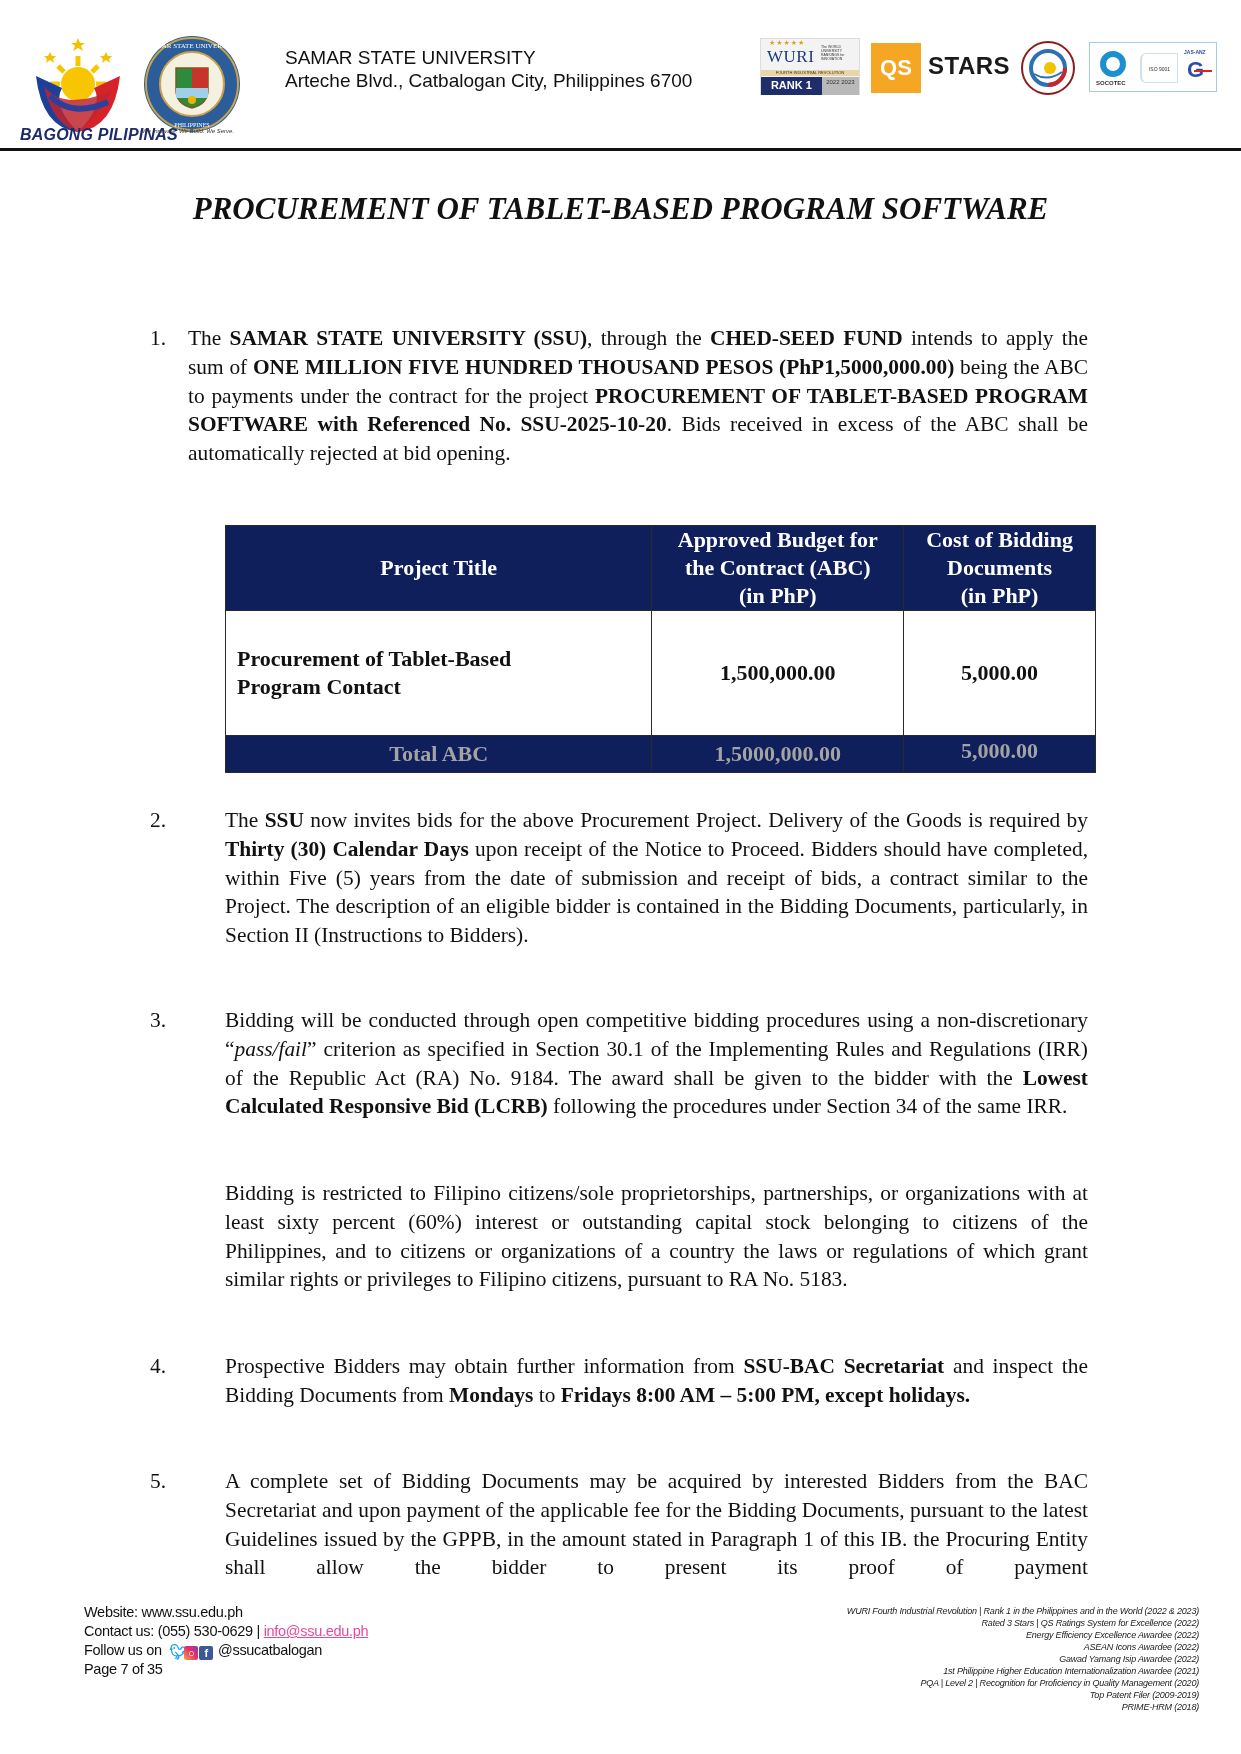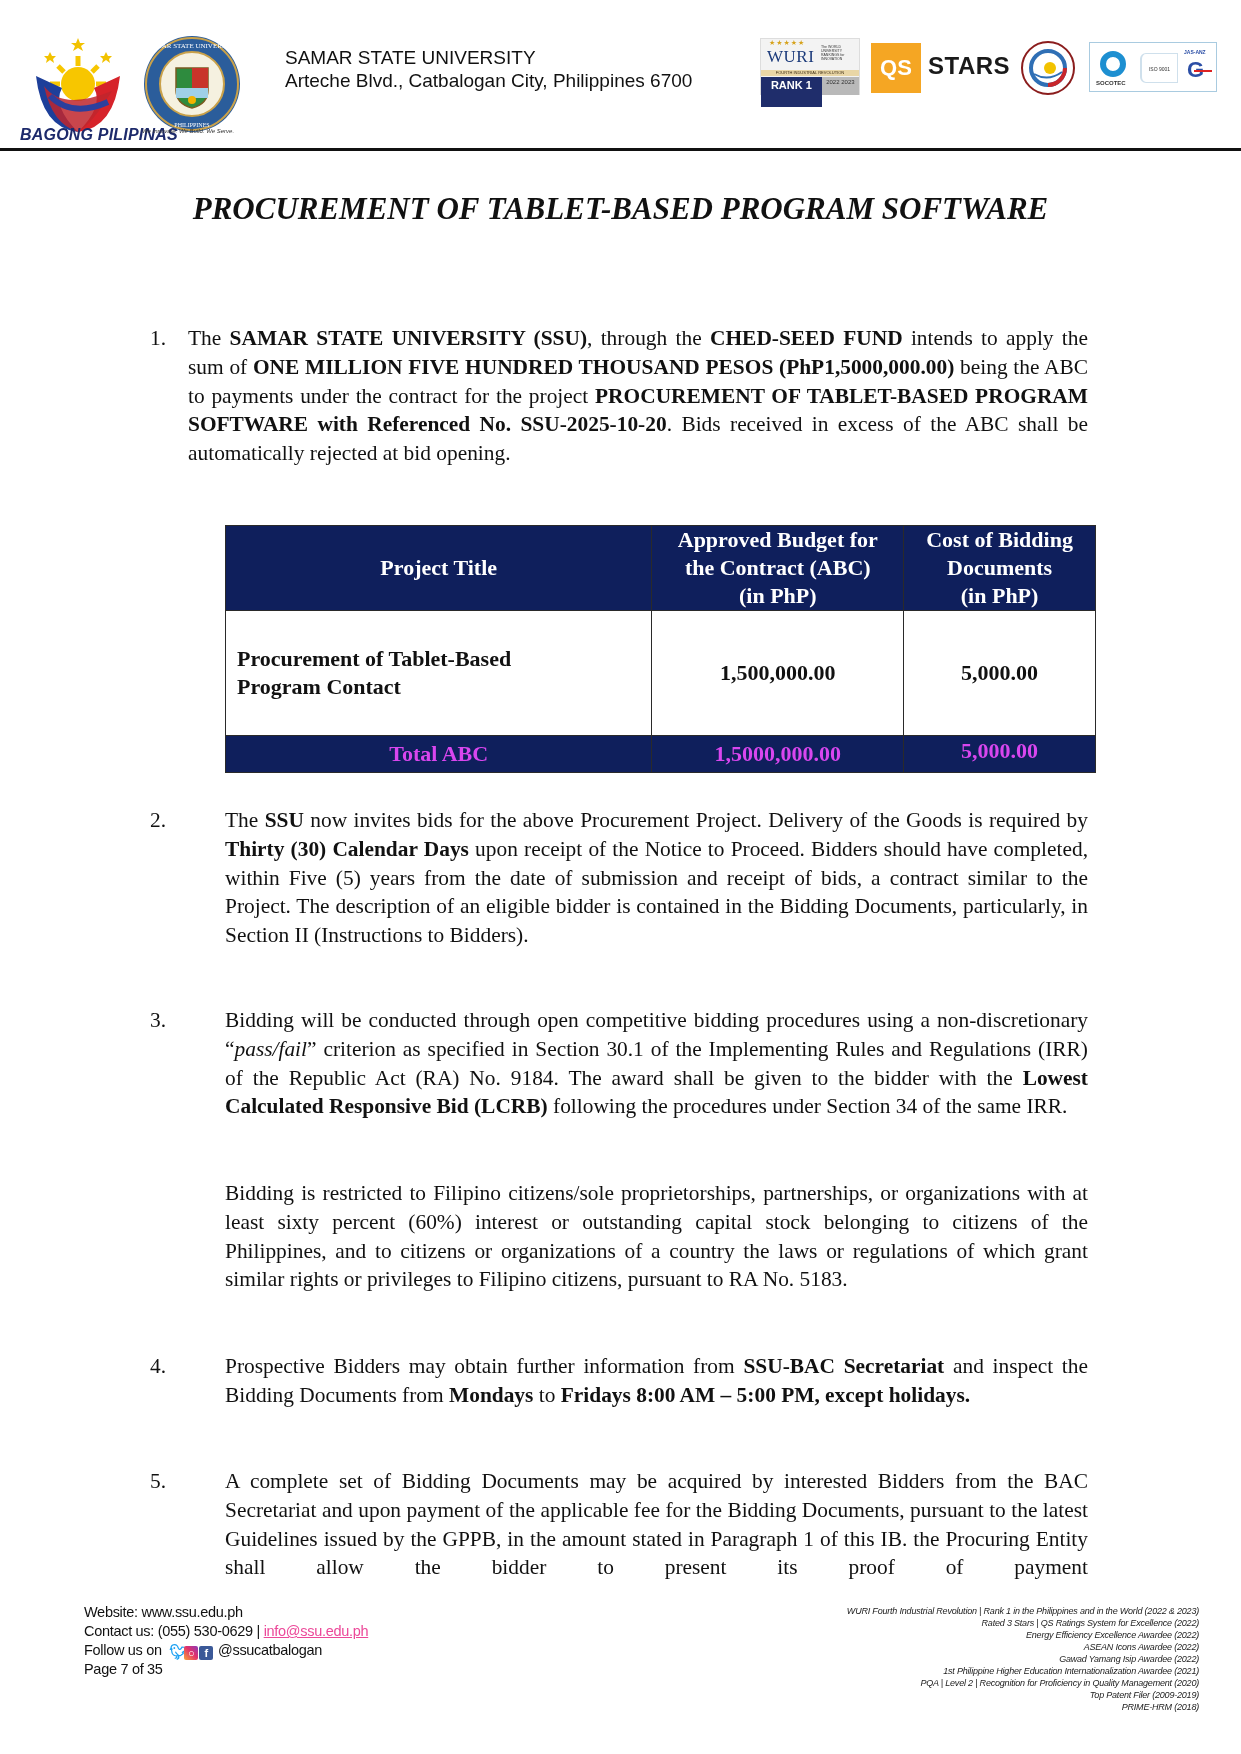--- a/index.html
+++ b/index.html
@@ -14,21 +14,21 @@
   .ssu-caption { position: absolute; left: 142px; top: 128px; font-family: "Liberation Sans", sans-serif; font-style: italic; font-size: 6px; color: #333; }
   .org { position: absolute; left: 285px; top: 46px; font-family: "Liberation Sans", sans-serif; font-size: 19px; line-height: 23px; color: #111; }
   .org .bold { font-weight: bold; }
 
   .badge-wuri { position: absolute; left: 760px; top: 38px; width: 100px; height: 57px; background: #f3f3f3; border: 1px solid #ddd; }
   .wuri-top { position: absolute; left: 0; top: 0; width: 100%; height: 30px; }
   .wuri-word { position: absolute; left: 6px; top: 8px; font-family: "Liberation Serif", serif; font-size: 17px; color: #1b3a7a; letter-spacing: 0.5px; }
   .wuri-stars { position: absolute; left: 8px; top: 0px; font-size: 7px; color: #d6a21a; letter-spacing: 1px; }
   .wuri-sub { position: absolute; left: 60px; top: 6px; width: 38px; font-family: "Liberation Sans", sans-serif; font-size: 3.5px; line-height: 4px; color: #333; }
   .wuri-band { position: absolute; left: 0; top: 31px; width: 100%; height: 6px; background: #e9d6a6; font-family: "Liberation Sans", sans-serif; font-size: 4px; color: #3c2a11; text-align: center; line-height: 6px; }
-  .wuri-rank { position: absolute; left: 0; top: 38px; width: 62%; height: 30px; background: #1f2d6b; color: #fff; font-family: "Liberation Sans", sans-serif; font-weight: bold; font-size: 11px; text-align: center; line-height: 16px; }
+  .wuri-rank { position: absolute; left: 0; top: 38px; width: 62%; height: 18px; background: #1f2d6b; color: #fff; font-family: "Liberation Sans", sans-serif; font-weight: bold; font-size: 11px; text-align: center; line-height: 16px; }
   .wuri-years { position: absolute; right: 0; top: 38px; width: 38%; height: 18px; background: #b9b9b9; color: #333; font-family: "Liberation Sans", sans-serif; font-size: 6px; text-align: center; line-height: 8px; padding-top: 1px; }
 
   .badge-qs { position: absolute; left: 871px; top: 43px; width: 50px; height: 50px; background: #f5a623; color: #fff; font-family: "Liberation Sans", sans-serif; font-weight: bold; font-size: 22px; line-height: 50px; text-align: center; }
   .qs-stars { position: absolute; left: 928px; top: 52px; font-family: "Liberation Sans", sans-serif; font-weight: bold; font-size: 24px; color: #1a1a1a; letter-spacing: 0.5px; }
 
   .badge-psa { position: absolute; left: 1020px; top: 40px; width: 56px; height: 56px; }
   .badge-socotec { position: absolute; left: 1089px; top: 42px; width: 128px; height: 50px; border: 1px solid #a9cbe0; background: #fff; }
   .soc-ring { position: absolute; left: 10px; top: 8px; width: 26px; height: 26px; border-radius: 50%; border: 6px solid #1d8fd1; }
   .soc-label { position: absolute; left: 6px; top: 37px; font-family: "Liberation Sans", sans-serif; font-weight: bold; font-size: 6px; color: #333; }
   .soc-iso { position: absolute; left: 50px; top: 10px; width: 38px; height: 30px; border: 1px solid #cfe0ec; border-left: 2px solid #cfe0ec; border-radius: 6px 0 0 6px; font-family: "Liberation Sans", sans-serif; font-size: 5px; color: #333; text-align: center; line-height: 30px; }
@@ -48,21 +48,21 @@
   .para { position: absolute; font-size: 21.4px; line-height: 28.8px; text-align: justify; }
   .para b { font-weight: bold; }
   .num { position: absolute; font-size: 21.4px; line-height: 28.8px; }
 
   
   .bid-table { position: absolute; left: 225px; top: 525px; width: 871px; border-collapse: collapse; font-family: "Liberation Serif", serif; }
   .bid-table th, .bid-table td { border: 1px solid #2a2a2a; font-weight: bold; font-size: 22px; line-height: 28px; text-align: center; vertical-align: middle; }
   .bid-table thead th { background: #0f1f5c; color: #fff; height: 79px; }
   .bid-table tbody td { background: #fff; color: #111; height: 125px; }
   .bid-table tbody td.left { text-align: left; padding-left: 11px; }
-  .bid-table tfoot td { background: #0f1f5c; color: #d946ef; height: 37px; }
+  .bid-table tfoot td { background: #0f1f5c; color: #a3a3a3; height: 37px; }
   .col1 { width: 427px; } .col2 { width: 252px; } .col3 { width: 192px; }
 
   
   .footer-left { position: absolute; left: 84px; top: 1603px; font-family: "Liberation Sans", sans-serif; font-size: 14.5px; line-height: 19px; color: #111; letter-spacing: -0.3px; }
   .footer-left a { color: #ec4899; text-decoration: underline; }
   .social { display: inline-block; width: 14px; height: 14px; vertical-align: -2px; margin-right: 1px; border-radius: 2px; color: #fff; font-size: 11px; line-height: 14px; text-align: center; font-weight: bold; }
   .tw { color: #1da1f2; background: transparent; font-size: 15px; }
   .ig { background: linear-gradient(45deg, #f9a33a, #e1306c 55%, #8a3ab9); }
   .fb { background: #3b5998; }
   .footer-right { position: absolute; right: 42px; top: 1605px; text-align: right; font-family: "Liberation Sans", sans-serif; font-style: italic; font-size: 9px; line-height: 12px; color: #222; letter-spacing: -0.2px; }

